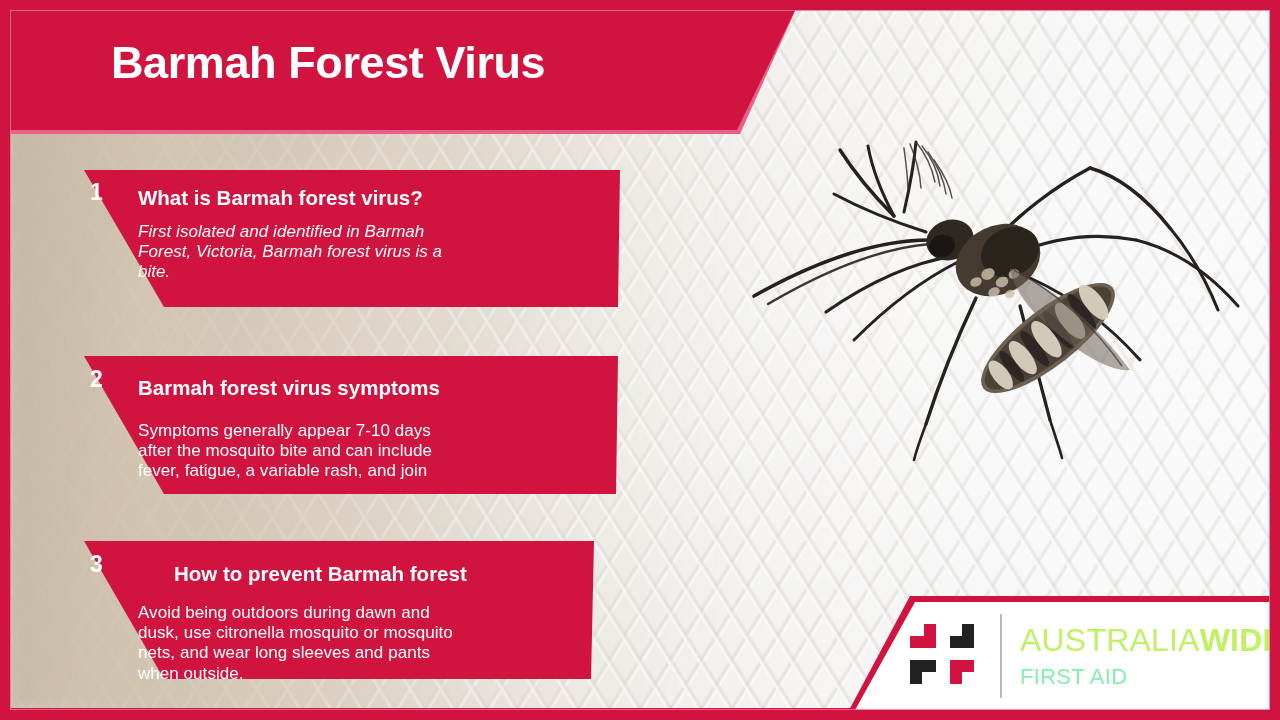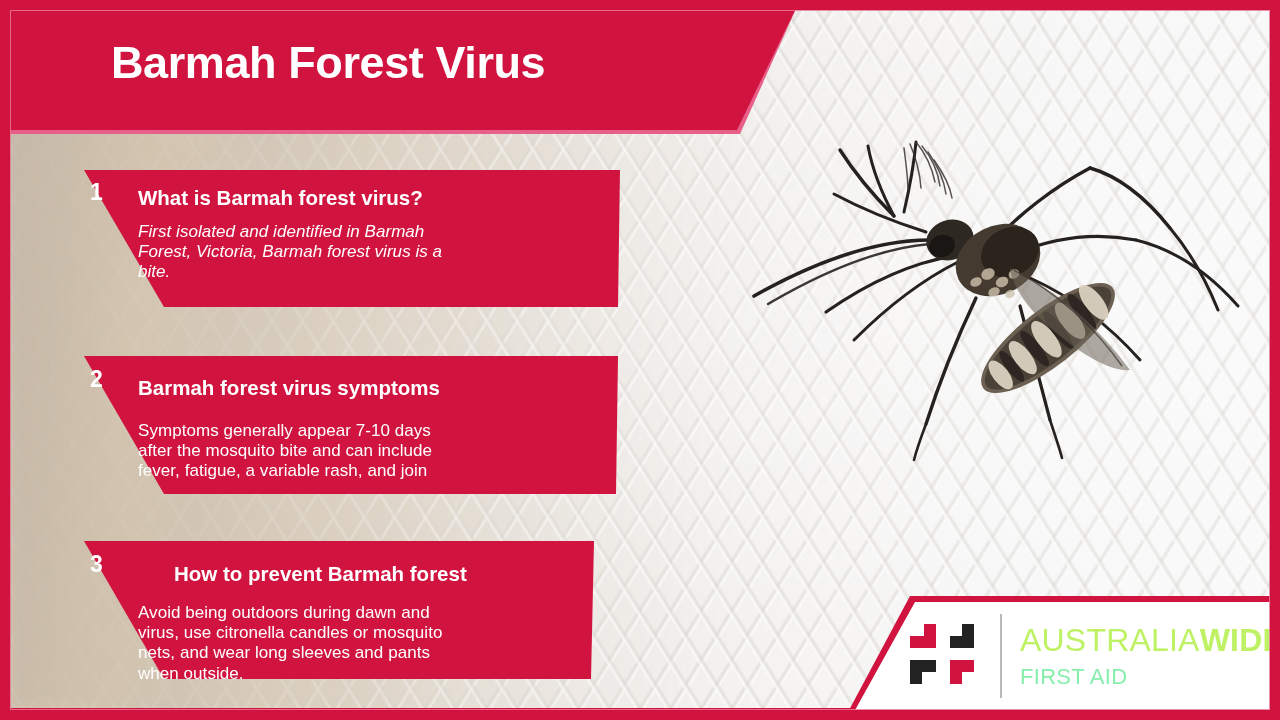--- a/index.html
+++ b/index.html
@@ -399,21 +399,21 @@
         <span>fever, fatigue, a variable rash, and join</span>
       </div>
     </div>
 
     <div class="block block-3">
       <div class="block-shape"></div>
       <div class="block-num">3</div>
       <div class="block-head">How to prevent Barmah forest</div>
       <div class="block-body">
         <span>Avoid being outdoors during dawn and</span>
-        <span>virus, use citronella candles or mosquito</span>
+        <span>dusk, use citronella mosquito or mosquito</span>
         <span>nets, and wear long sleeves and pants</span>
         <span>when outside.</span>
       </div>
     </div>
 
   </div>
 
   <div class="logo-panel">
     <div class="logo-edge"></div>
     <div class="logo-bg"></div>

